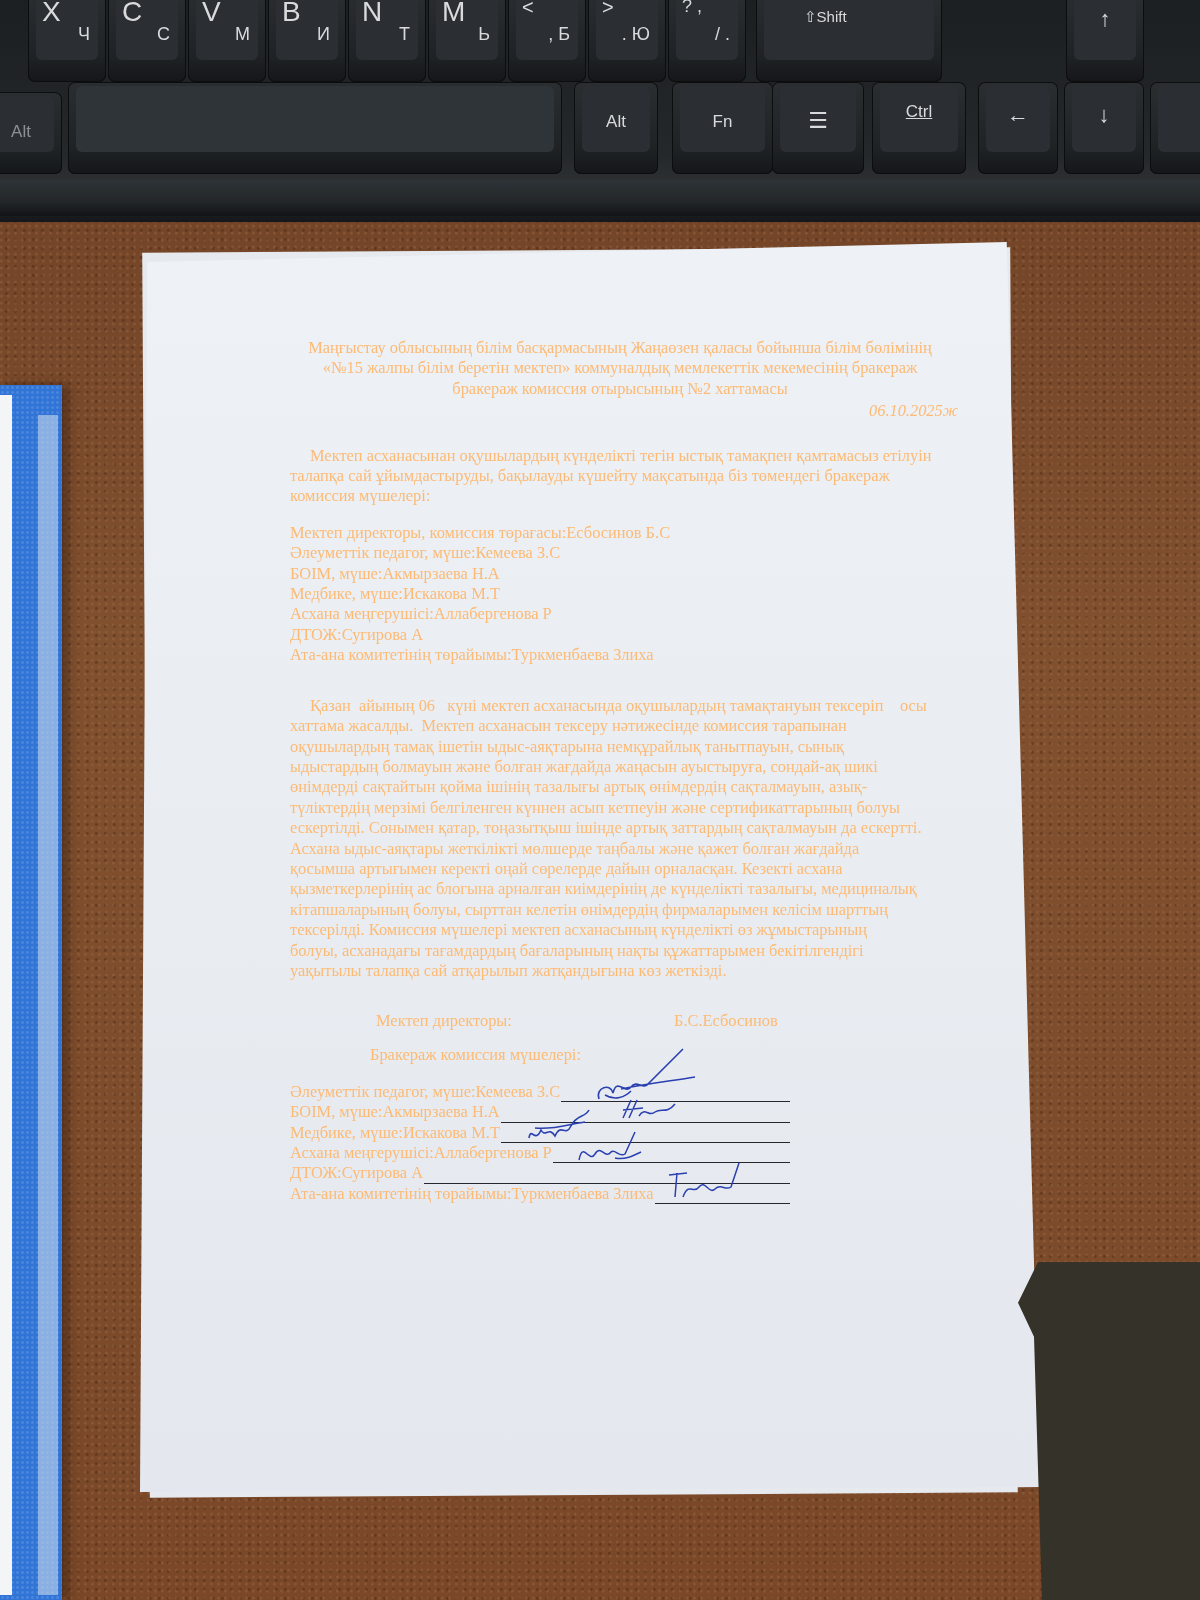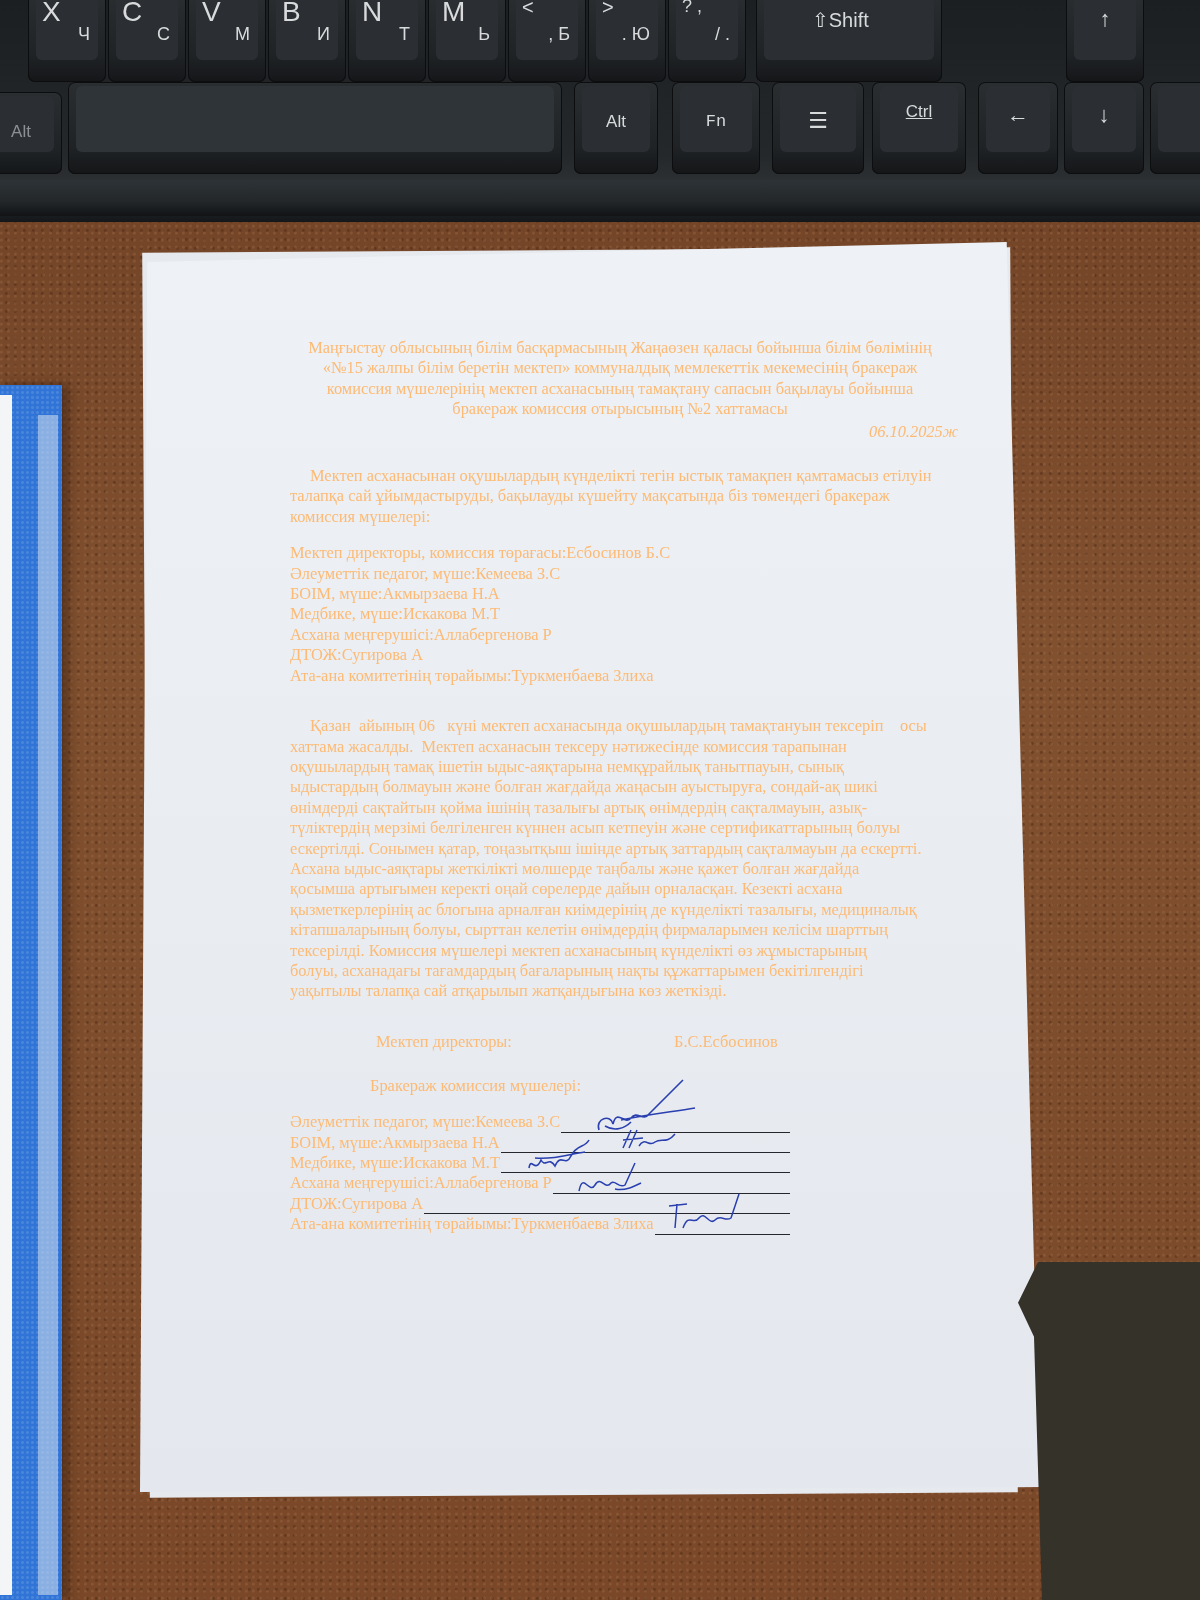--- a/index.html
+++ b/index.html
@@ -80,21 +80,21 @@
   .date { text-align: right; margin-top: 2px; margin-right: 12px; font-style: italic; }
   .intro { margin-top: 24px; text-indent: 20px; width: 660px; }
   .members { margin-top: 16px; }
   .members div { white-space: nowrap; }
   .body-text { margin-top: 30px; width: 680px; }
   .body-text div { white-space: nowrap; }
   .body-text .first { padding-left: 20px; margin-top: 17px; }
   .sign-director { margin-top: 30px; position: relative; height: 22px; }
   .sign-director .role { position: absolute; left: 86px; }
   .sign-director .name { position: absolute; left: 384px; }
-  .commission-label { margin-top: 22px; margin-left: 80px; }
+  .commission-label { margin-top: 12px; margin-left: 80px; }
   .sig-list { margin-top: 16px; }
   .sig-row { display: flex; align-items: flex-end; white-space: nowrap; width: 500px; height: 20.4px; }
   .sig-row .sig-line { flex: 1; border-bottom: 1px solid #25272c; height: 16px; margin-left: 1px; position: relative; }
   .sig-row .scribble { position: absolute; bottom: -4px; }
   .sig-row .scribble svg { display: block; }
 </style>
 </head>
 <body>
 
 <div class="keyboard">
@@ -139,39 +139,39 @@
       <span class="lat" style="font-size:20px;">&gt;</span>
       <span class="cyr">. Ю</span>
     </div>
   <div class="key" style="left:668px;top:-8px;width:78px;height:90px;">
       <div class="cap"></div>
       <span class="lat" style="font-size:18px;">? ,</span>
       <span class="cyr">/ .</span>
     </div>
   <div class="key" style="left:756px;top:-8px;width:186px;height:90px;">
       <div class="cap"></div>
-      <span class="lat" style="font-size:20px;top:16px;left:56px;">⇧Shift</span>
+      <span class="lat" style="font-size:15px;top:16px;left:48px;">⇧Shift</span>
     </div>
   <div class="key" style="left:1066px;top:-8px;width:78px;height:90px;">
       <div class="cap"></div>
       <span class="mid" style="top:14px;font-size:22px;">↑</span>
     </div>
 
   <div class="key" style="left:-20px;top:92px;width:82px;height:82px;">
       <div class="cap"></div>
       <span class="mid" style="color:#8b9094;">Alt</span>
     </div>
   <div class="key" style="left:68px;top:82px;width:494px;height:92px;">
       <div class="cap" style="background:#2f3438;"></div>
     </div>
   <div class="key" style="left:574px;top:82px;width:84px;height:92px;">
       <div class="cap"></div>
       <span class="mid">Alt</span>
     </div>
-  <div class="key" style="left:672px;top:82px;width:88px;height:92px;font-family:Liberation Mono, monospace;">
+  <div class="key" style="left:672px;top:82px;width:101px;height:92px;">
       <div class="cap"></div>
       <span class="mid">Fn</span>
     </div>
   <div class="key" style="left:772px;top:82px;width:92px;height:92px;">
       <div class="cap"></div>
       <span class="mid" style="font-size:22px;top:26px;">☰</span>
     </div>
   <div class="key" style="left:872px;top:82px;width:94px;height:92px;">
       <div class="cap"></div>
       <span class="mid" style="top:20px;text-decoration:underline;">Ctrl</span>
@@ -197,21 +197,20 @@
 
 <div class="paper-back"></div>
 <div class="paper"></div>
 
 <div class="cloth"></div>
 
 <div class="doc">
   <div class="title">
     <div>Маңғыстау облысының білім басқармасының Жаңаөзен қаласы бойынша білім бөлімінің</div>
     <div>«№15 жалпы білім беретін мектеп» коммуналдық мемлекеттік мекемесінің бракераж</div>
-    <div>комиссия мүшелерінің мектеп асханасының тамақтану сапасын бақылауы бойынша</div>
     <div>бракераж комиссия отырысының №2 хаттамасы</div>
   </div>
   <div class="date">06.10.2025ж</div>
 
   <div class="intro">Мектеп асханасынан оқушылардың күнделікті тегін ыстық тамақпен қамтамасыз етілуін талапқа сай ұйымдастыруды, бақылауды күшейту мақсатында біз төмендегі бракераж комиссия мүшелері:</div>
 
   <div class="members">
     <div>Мектеп директоры, комиссия төрағасы:Есбосинов Б.С</div>
     <div>Әлеуметтік педагог, мүше:Кемеева З.С</div>
     <div>БОІМ, мүше:Акмырзаева Н.А</div>

